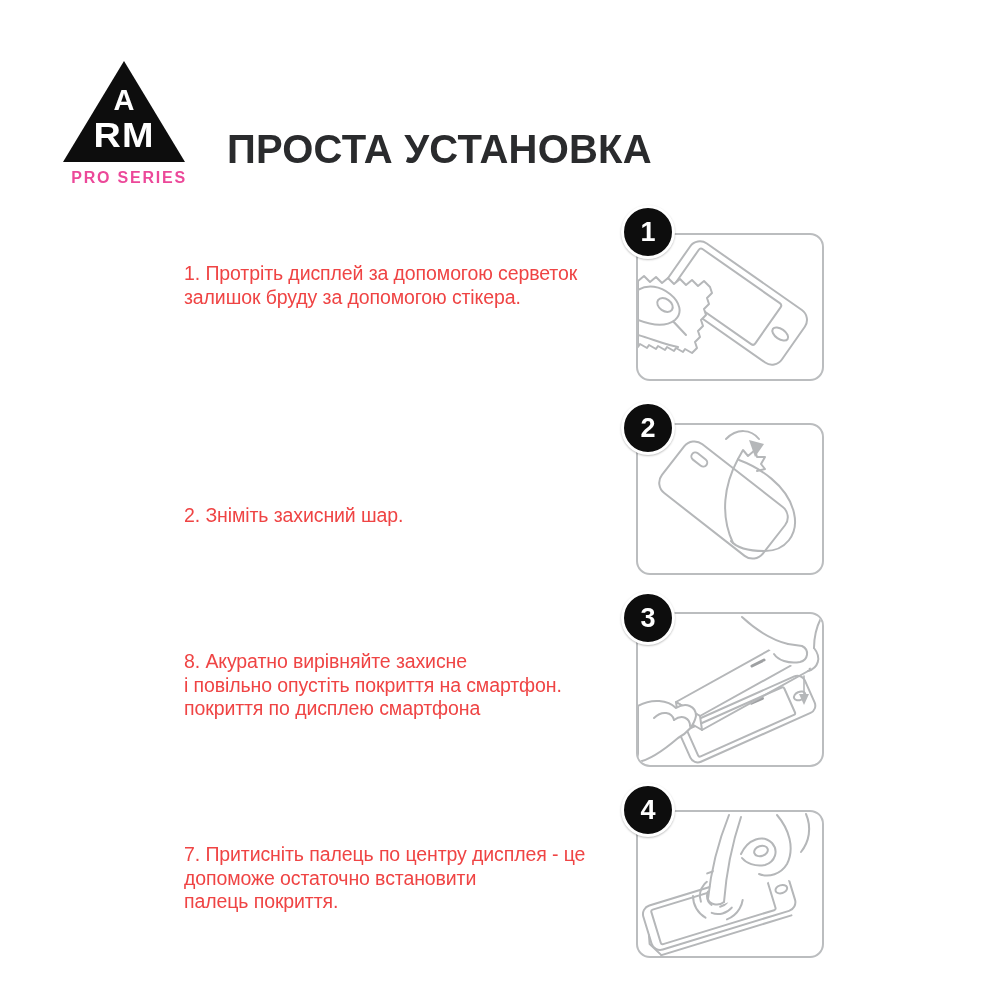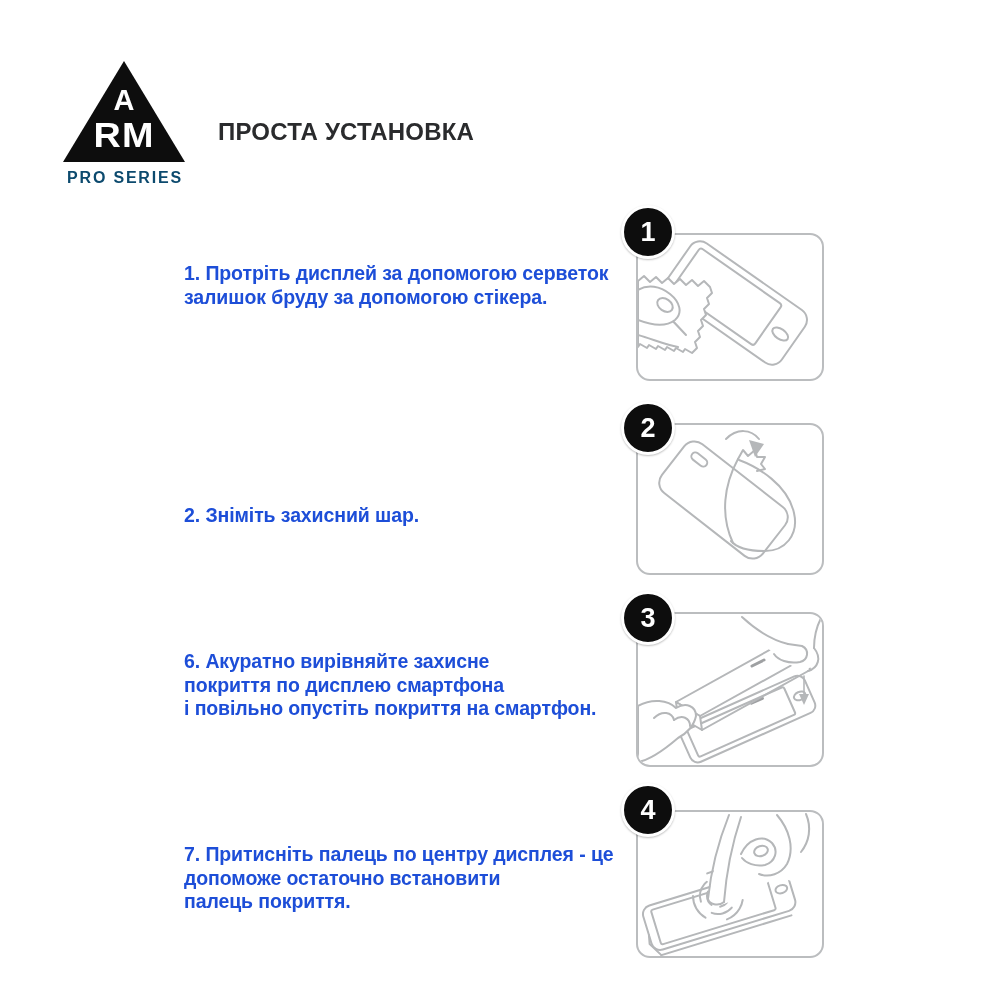--- a/index.html
+++ b/index.html
@@ -16,32 +16,32 @@
   .logo-a{
     position:absolute;top:25px;left:0;width:100%;text-align:center;
     color:#ffffff;font-size:29px;font-weight:700;line-height:1;
   }
   .logo-rm{
     position:absolute;top:56px;left:0;width:100%;text-align:center;
     color:#ffffff;font-size:35px;font-weight:700;line-height:1;letter-spacing:1px;
     transform:scaleX(1.08);
   }
   .logo-sub{
-    margin-top:7px;text-align:center;color:#0c4a6e;
+    margin-top:7px;text-align:right;color:#ec4899;
     font-size:16px;font-weight:700;letter-spacing:1.8px;white-space:nowrap;
   }
   
   .title{
-    position:absolute;left:218px;top:118px;margin:0;
-    font-size:24px;font-weight:700;color:#2a2b2d;letter-spacing:0.2px;white-space:nowrap;
+    position:absolute;left:218px;top:118px;margin:9px;
+    font-size:40px;font-weight:700;color:#2a2b2d;letter-spacing:0.2px;white-space:nowrap;
   }
   
   .step-text{
     position:absolute;left:184px;width:452px;
-    font-size:19.5px;line-height:23.5px;color:#1d4ed8;letter-spacing:-0.1px;font-weight:bold;
+    font-size:19.5px;line-height:23.5px;color:#ef4444;letter-spacing:-0.1px;
   }
   
   .frame{
     position:absolute;left:636px;width:188px;box-sizing:border-box;
     background:#ffffff;border:2px solid #bbbdbf;border-radius:14px;overflow:hidden;
   }
   .frame svg{display:block;}
   .badge{
     position:absolute;left:621px;width:48px;height:48px;border-radius:50%;
     background:#0d0d0d;border:3px solid #ffffff;
@@ -68,23 +68,23 @@
   <div class="step-text" style="top:262px">
     <div>1. Протріть дисплей за допомогою серветок</div>
     <div>залишок бруду за допомогою стікера.</div>
   </div>
 
   <div class="step-text" style="top:504px">
     <div>2. Зніміть захисний шар.</div>
   </div>
 
   <div class="step-text" style="top:650px">
-    <div>6. Акуратно вирівняйте захисне</div>
+    <div>8. Акуратно вирівняйте захисне</div>
+    <div>і повільно опустіть покриття на смартфон.</div>
     <div>покриття по дисплею смартфона</div>
-    <div>і повільно опустіть покриття на смартфон.</div>
   </div>
 
   <div class="step-text" style="top:843px">
     <div>7. Притисніть палець по центру дисплея - це</div>
     <div>допоможе остаточно встановити</div>
     <div>палець покриття.</div>
   </div>
 
   <div class="frame" style="top:233px;height:148px">
     <svg width="184" height="144" viewBox="0 0 184 144">

